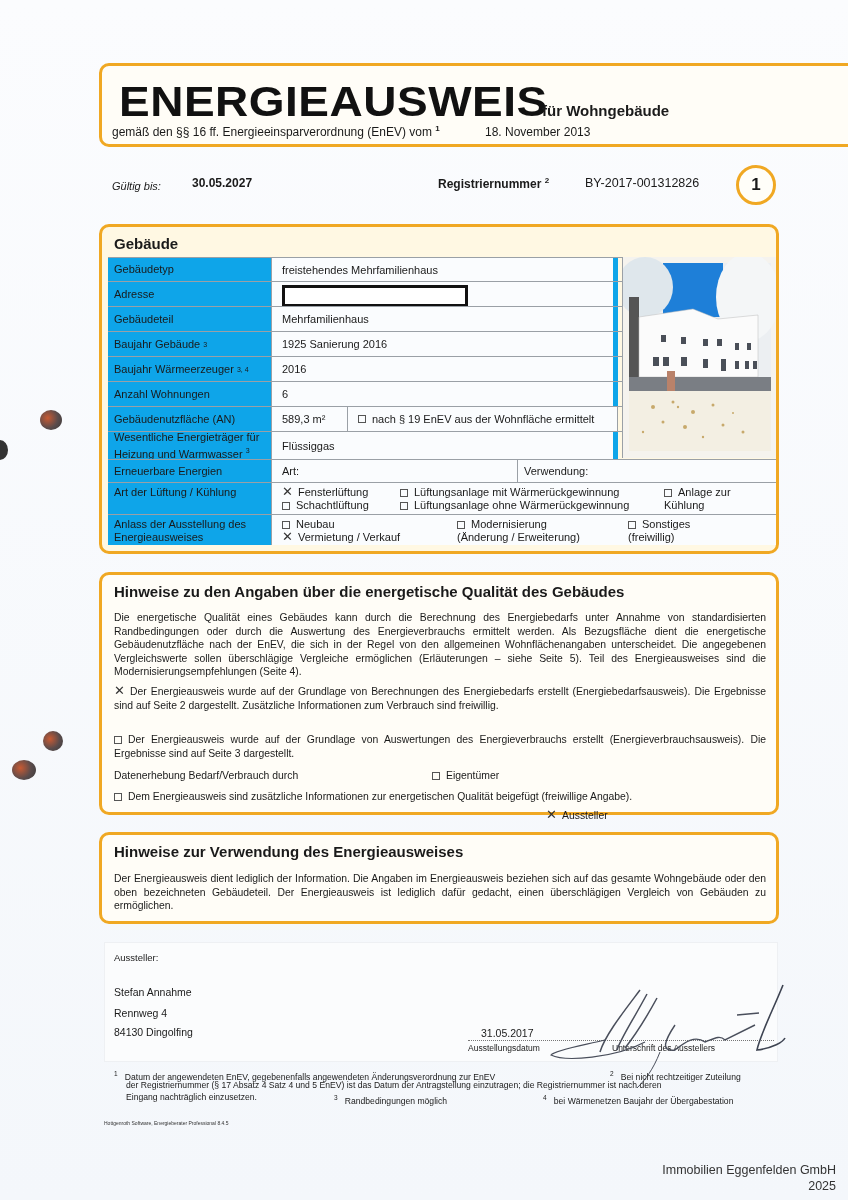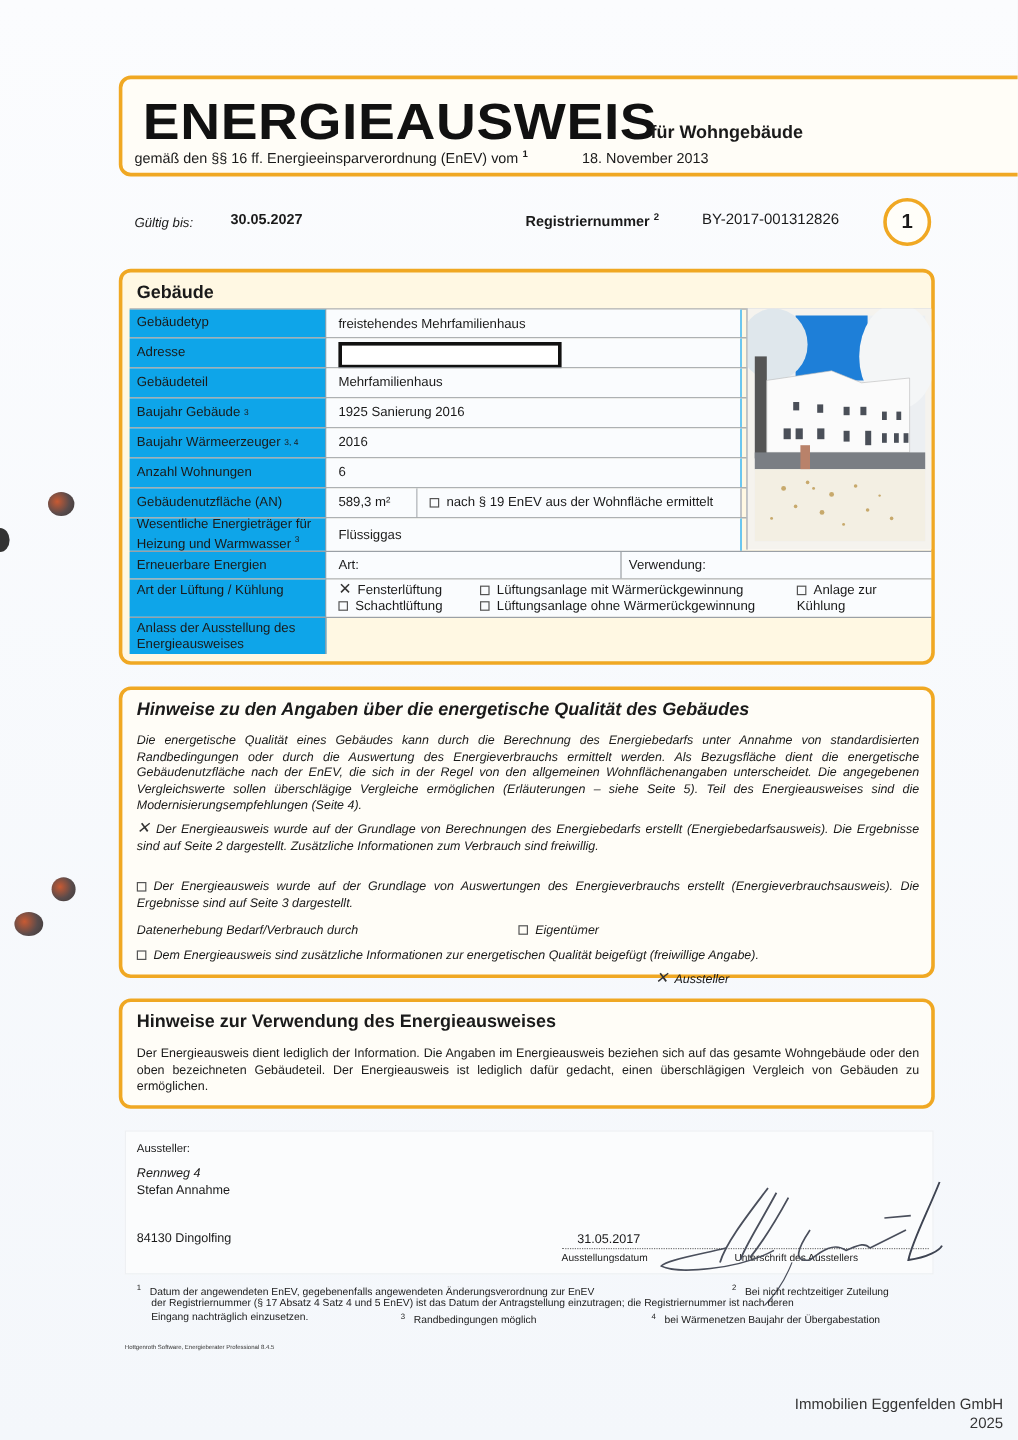--- a/index.html
+++ b/index.html
@@ -41,34 +41,34 @@
     font-weight: bold; font-size: 17px;
   }
 
   
   .geb { left: 99px; top: 224px; width: 680px; height: 330px; background: #fff8e3; }
   .geb .htitle { position: absolute; left: 12px; top: 8px; font-size: 15px; font-weight: bold; }
   .tbl { position: absolute; left: 6px; top: 30px; width: 668px; }
   .row { position: absolute; left: 0; width: 668px; border-top: 1px solid #9aa0a6; box-sizing: border-box; }
   .row .lbl { position: absolute; left: 0; top: 0; width: 164px; height: 100%; background: #0ea5e9; border-right: 1px solid #9aa0a6; box-sizing: border-box; padding-left: 6px; font-size: 11px; display: flex; align-items: center; line-height: 13px; }
   .row .val { position: absolute; left: 164px; top: 0; height: 100%; background: #fafcfe; font-size: 11px; display: flex; align-items: center; padding-left: 10px; box-sizing: border-box; }
-  .row .val.narrow { width: 346px; border-right: 1px solid #0ea5e9; }
+  .row .val.narrow { width: 346px; border-right: 5px solid #0ea5e9; }
   .row .val.full { width: 504px; }
   .photo {
     position: absolute; left: 514px; top: 0; width: 154px; height: 201px;
     border-left: 1px solid #9aa0a6; box-sizing: border-box; overflow: hidden;
     background: #fafcfe;
   }
   .redact { position: absolute; left: 10px; top: 3px; width: 186px; height: 22px; border: 3px solid #111; background: #fff; box-sizing: border-box; }
   .cb { display: inline-block; width: 8px; height: 8px; border: 1px solid #555; margin-right: 6px; vertical-align: -1px; box-sizing: border-box; }
   .cx { display: inline-block; width: 12px; margin-right: 4px; font-size: 13px; line-height: 10px; color: #333; }
   .small { font-size: 11px; }
 
   
-  .h1box { left: 99px; top: 572px; width: 680px; height: 243px; font-style: italic; }
+  .h1box { left: 99px; top: 572px; width: 680px; height: 243px; }
   .h2box { left: 99px; top: 832px; width: 680px; height: 92px; }
   .bigtitle { position: absolute; left: 12px; top: 8px; font-size: 15px; font-weight: bold; }
   .para { position: absolute; left: 12px; width: 652px; font-size: 10.4px; line-height: 13.5px; text-align: justify; }
   .line { position: absolute; font-size: 10.4px; }
 
   
   .ausst { position: absolute; left: 104px; top: 942px; width: 672px; height: 118px; background: #fbfcfd; border: 1px solid #eef0f3; }
   .at { position: absolute; font-size: 10.5px; }
   .sigline { position: absolute; left: 468px; top: 1040px; width: 306px; border-top: 1px dotted #777; }
   .foot { position: absolute; font-size: 8.6px; line-height: 11.5px; }
@@ -154,20 +154,26 @@
         <div class="val full" style="display:block;padding:0;">
           <div class="small" style="position:absolute;left:10px;top:3px;"><span class="cx">✕</span><span>Fensterlüftung</span></div>
           <div class="small" style="position:absolute;left:10px;top:16px;"><span class="cb"></span><span>Schachtlüftung</span></div>
           <div class="small" style="position:absolute;left:128px;top:3px;"><span class="cb"></span><span>Lüftungsanlage mit Wärmerückgewinnung</span></div>
           <div class="small" style="position:absolute;left:128px;top:16px;"><span class="cb"></span><span>Lüftungsanlage ohne Wärmerückgewinnung</span></div>
           <div class="small" style="position:absolute;left:392px;top:3px;width:80px;line-height:13px;"><span class="cb"></span><span>Anlage zur Kühlung</span></div>
         </div>
       </div>
       <div class="row" style="top:257px;height:31px;">
         <div class="lbl" style="align-items:flex-start;padding-top:3px;width:164px;">Anlass der Ausstellung des Energieausweises</div>
+        <div class="val full" style="display:block;padding:0;">
+          <div class="small" style="position:absolute;left:10px;top:3px;"><span class="cb"></span><span>Neubau</span></div>
+          <div class="small" style="position:absolute;left:10px;top:16px;"><span class="cx">✕</span><span>Vermietung / Verkauf</span></div>
+          <div class="small" style="position:absolute;left:185px;top:3px;width:140px;line-height:13px;"><span class="cb"></span><span>Modernisierung (Änderung / Erweiterung)</span></div>
+          <div class="small" style="position:absolute;left:356px;top:3px;width:80px;line-height:13px;"><span class="cb"></span><span>Sonstiges (freiwillig)</span></div>
+        </div>
       </div>
 
       <div class="photo">
         <svg width="154" height="201" viewBox="0 0 154 201">
           <rect x="0" y="0" width="154" height="201" fill="#f5f3ee"></rect>
           <rect x="6" y="6" width="142" height="188" fill="#eceff2"></rect>
           <path d="M40 6 L100 6 L100 60 L40 60 Z" fill="#1e7fd8"></path>
           <ellipse cx="22" cy="30" rx="28" ry="30" fill="#dfe7ec"></ellipse>
           <ellipse cx="125" cy="40" rx="32" ry="44" fill="#f4f6f7"></ellipse>
           <rect x="6" y="40" width="10" height="85" fill="#555"></rect>
@@ -222,21 +228,21 @@
   </div>
 
   <div class="obox h2box">
     <div class="bigtitle">Hinweise zur Verwendung des Energieausweises</div>
     <div class="para" style="top:37px;">Der Energieausweis dient lediglich der Information. Die Angaben im Energieausweis beziehen sich auf das gesamte Wohngebäude oder den oben bezeichneten Gebäudeteil. Der Energieausweis ist lediglich dafür gedacht, einen überschlägigen Vergleich von Gebäuden zu ermöglichen.</div>
   </div>
 
   <div class="ausst"></div>
   <div class="at" style="left:114px;top:952px;font-size:9.5px;">Aussteller:</div>
   <div class="at" style="left:114px;top:986px;">Stefan Annahme</div>
-  <div class="at" style="left:114px;top:972px;font-style:italic;">Rennweg 4</div>
+  <div class="at" style="left:114px;top:1007px;">Rennweg 4</div>
   <div class="at" style="left:114px;top:1026px;">84130 Dingolfing</div>
   <div class="at" style="left:481px;top:1027px;">31.05.2017</div>
   <div class="sigline"></div>
   <div class="at" style="left:468px;top:1043px;font-size:8.5px;">Ausstellungsdatum</div>
   <div class="at" style="left:612px;top:1043px;font-size:8.5px;">Unterschrift des Ausstellers</div>
   <svg style="position:absolute;left:545px;top:980px;" width="245" height="110" viewBox="0 0 245 110">
     <path d="M95 10 C80 30 60 55 55 72 M102 14 C88 40 75 60 72 70 M112 18 C100 40 88 58 80 68" fill="none" stroke="#4a4f5c" stroke-width="1.5"></path>
     <path d="M60 60 C40 65 10 70 6 75 C20 82 70 78 100 62" fill="none" stroke="#4a4f5c" stroke-width="1.2"></path>
     <path d="M130 45 C120 60 115 72 130 70 C140 62 150 55 160 62 C170 58 175 55 180 60 L210 45 M192 35 L214 33" fill="none" stroke="#4a4f5c" stroke-width="1.4"></path>
     <path d="M238 5 C228 30 215 55 212 70 C228 68 238 62 240 58" fill="none" stroke="#3e4452" stroke-width="1.6"></path>

